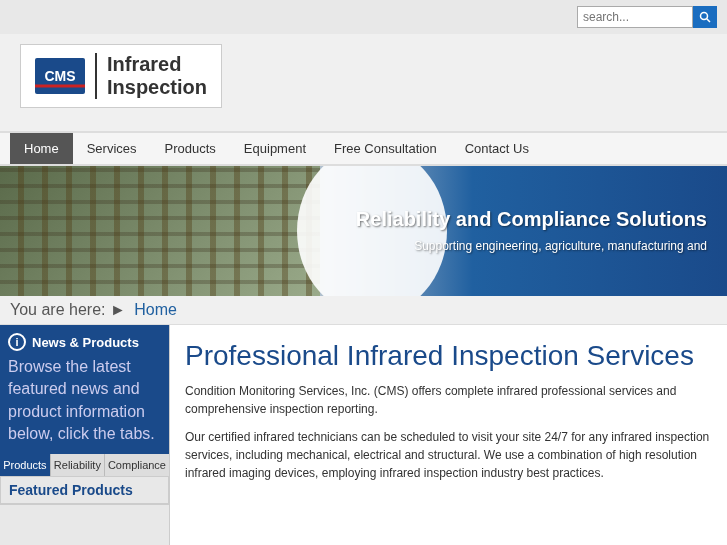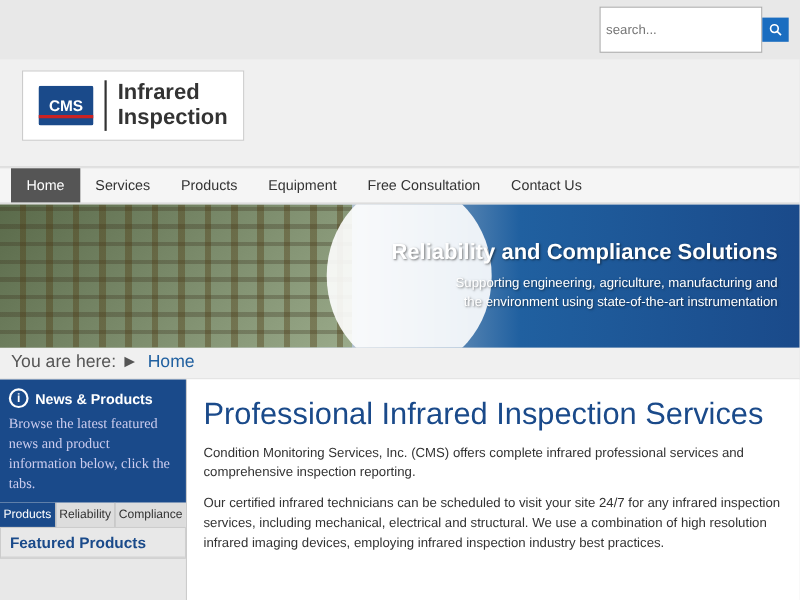--- a/index.html
+++ b/index.html
@@ -11,24 +11,24 @@
       padding: 6px 10px;
       display: flex;
       justify-content: flex-end;
       align-items: center;
     }
     .search-container {
       display: flex;
       align-items: center;
     }
     .search-input {
-      width: 148px;
+      width: 116px;
       height: 22px;
       border: 1px solid #aaa;
-      padding: 20px 5px;
+      padding: 10px 5px;
       font-size: 12px;
       color: #999;
     }
     .search-button {
       width: 24px;
       height: 22px;
       background: #1a6dc0;
       border: none;
       cursor: pointer;
       display: flex;
@@ -202,24 +202,23 @@
       font-size: 11px;
       font-weight: bold;
       margin-right: 6px;
       flex-shrink: 0;
     }
     .sidebar-news-title {
       font-size: 13px;
       font-weight: bold;
     }
     .sidebar-news-text {
-      font-size: 13px;
+      font-size: 16px;
       line-height: 1.4;
       color: #cce;
-      font-family: Liberation Serif, serif;
     }
 
     
     .sidebar-tabs {
       display: flex;
       background: #ddd;
     }
     .sidebar-tab {
       flex: 1;
       padding: 5px 3px;
@@ -350,21 +349,20 @@
   <a class="nav-item">Contact Us</a>
 </nav>
 
 <div class="hero">
   <div class="hero-industrial"></div>
   <div class="hero-curve"></div>
   <div class="hero-text">
     <h2>Reliability and Compliance Solutions</h2>
     <p>
       <span>Supporting engineering, agriculture, manufacturing and</span><br>
-      <span>the environment using state-of-the-art instrumentation</span>
     </p>
   </div>
 </div>
 
 <div class="breadcrumb">
   <span>You are here:</span>
   <span class="arrow"> ► </span>
   <a>Home</a>
 </div>
 

